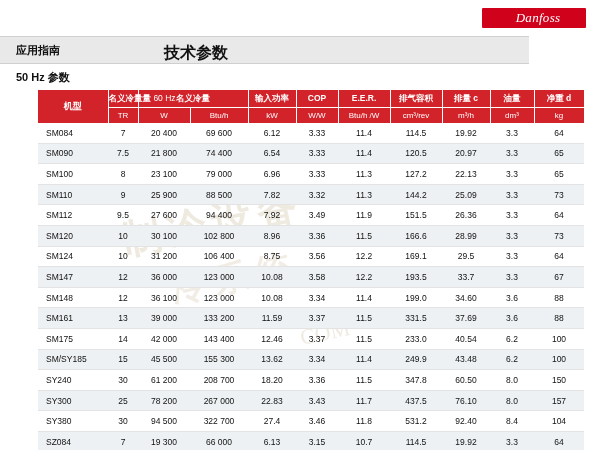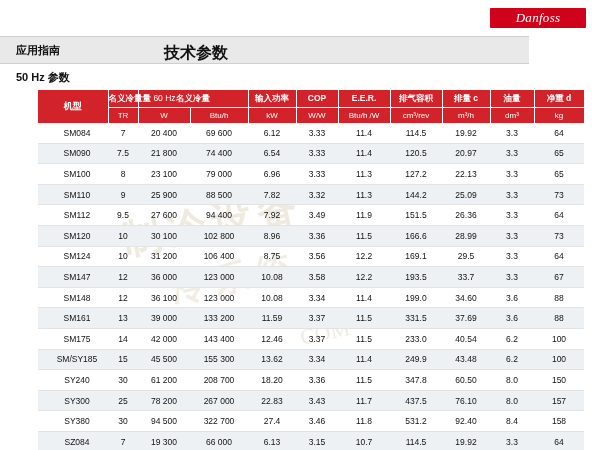--- a/index.html
+++ b/index.html
@@ -24,20 +24,21 @@
     position: absolute;
     top: 8px;
     right: 14px;
     width: 96px;
     height: 20px;
     background: #d0021b;
     border-radius: 1px;
     display: flex;
     align-items: center;
     justify-content: center;
+    padding-left: 8px;
   }
   .brand-text {
     color: #ffffff;
     font-family: "Liberation Serif", serif;
     font-style: italic;
     font-size: 13px;
     letter-spacing: .3px;
   }
   .topbar {
     position: absolute;
@@ -114,21 +115,21 @@
   }
   tbody td {
     font-size: 8.5px;
     color: #111;
     text-align: center;
     height: 19.6px;
     border-bottom: 1px solid #e3e3e3;
     white-space: nowrap;
   }
   tbody td.model {
-    text-align: center;
+    text-align: left;
     padding-left: 8px;
   }
   tbody tr.shade td {
     background: #eef1f3;
   }
   tbody tr td.sidelabel {
     border-bottom: none;
     background: #ffffff;
     width: 22px;
   }
@@ -452,21 +453,21 @@
             <td class="model">SY380</td>
             <td>30</td>
             <td>94 500</td>
             <td>322 700</td>
             <td>27.4</td>
             <td>3.46</td>
             <td>11.8</td>
             <td>531.2</td>
             <td>92.40</td>
             <td>8.4</td>
-            <td>158</td>
+            <td>104</td>
           </tr>
           <tr class="shade">
             <td class="sidelabel" style="background: rgb(255, 255, 255);"></td>
             <td class="model">SZ084</td>
             <td>7</td>
             <td>19 300</td>
             <td>66 000</td>
             <td>6.13</td>
             <td>3.15</td>
             <td>10.7</td>

